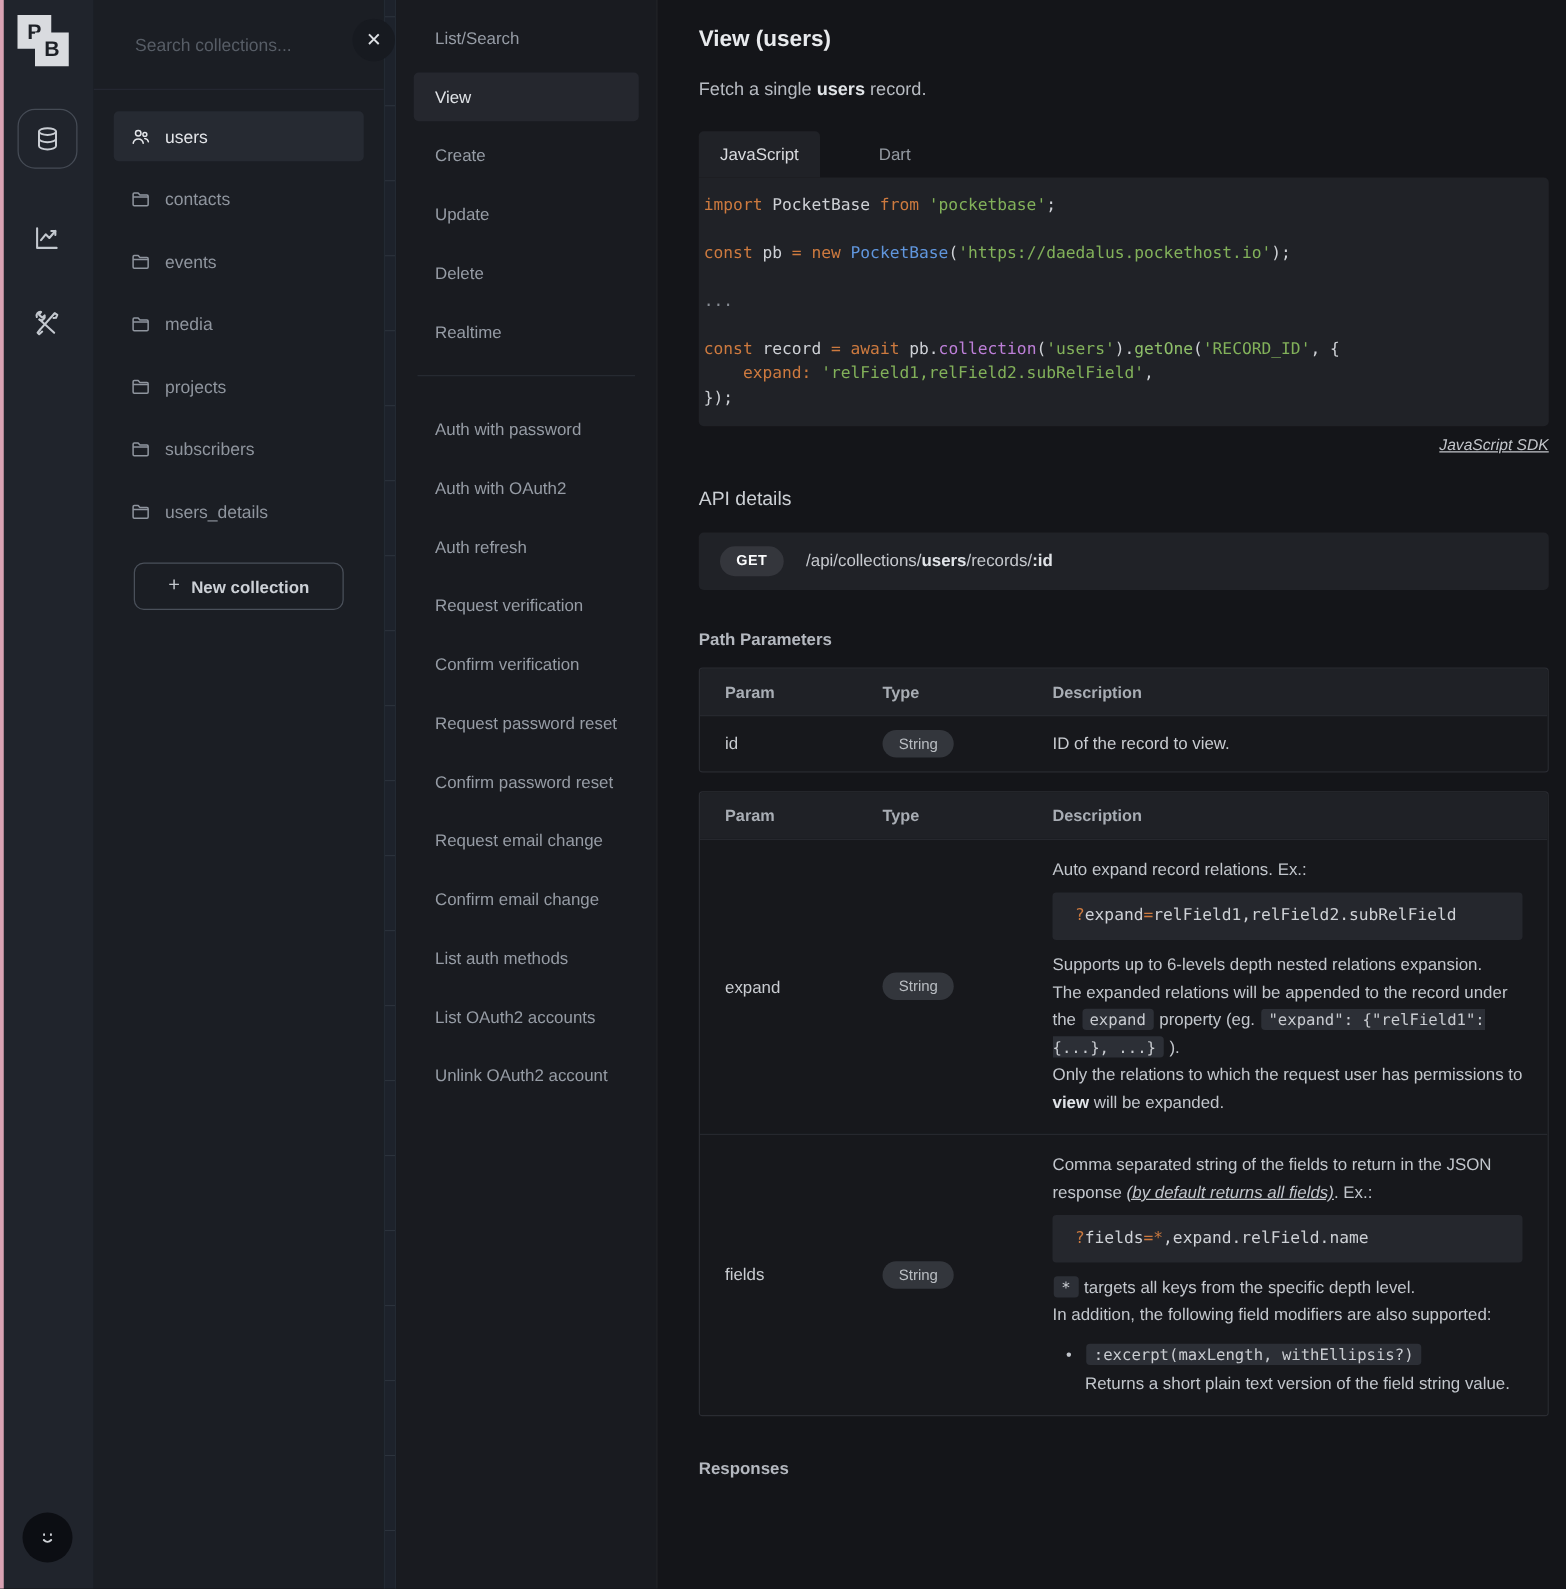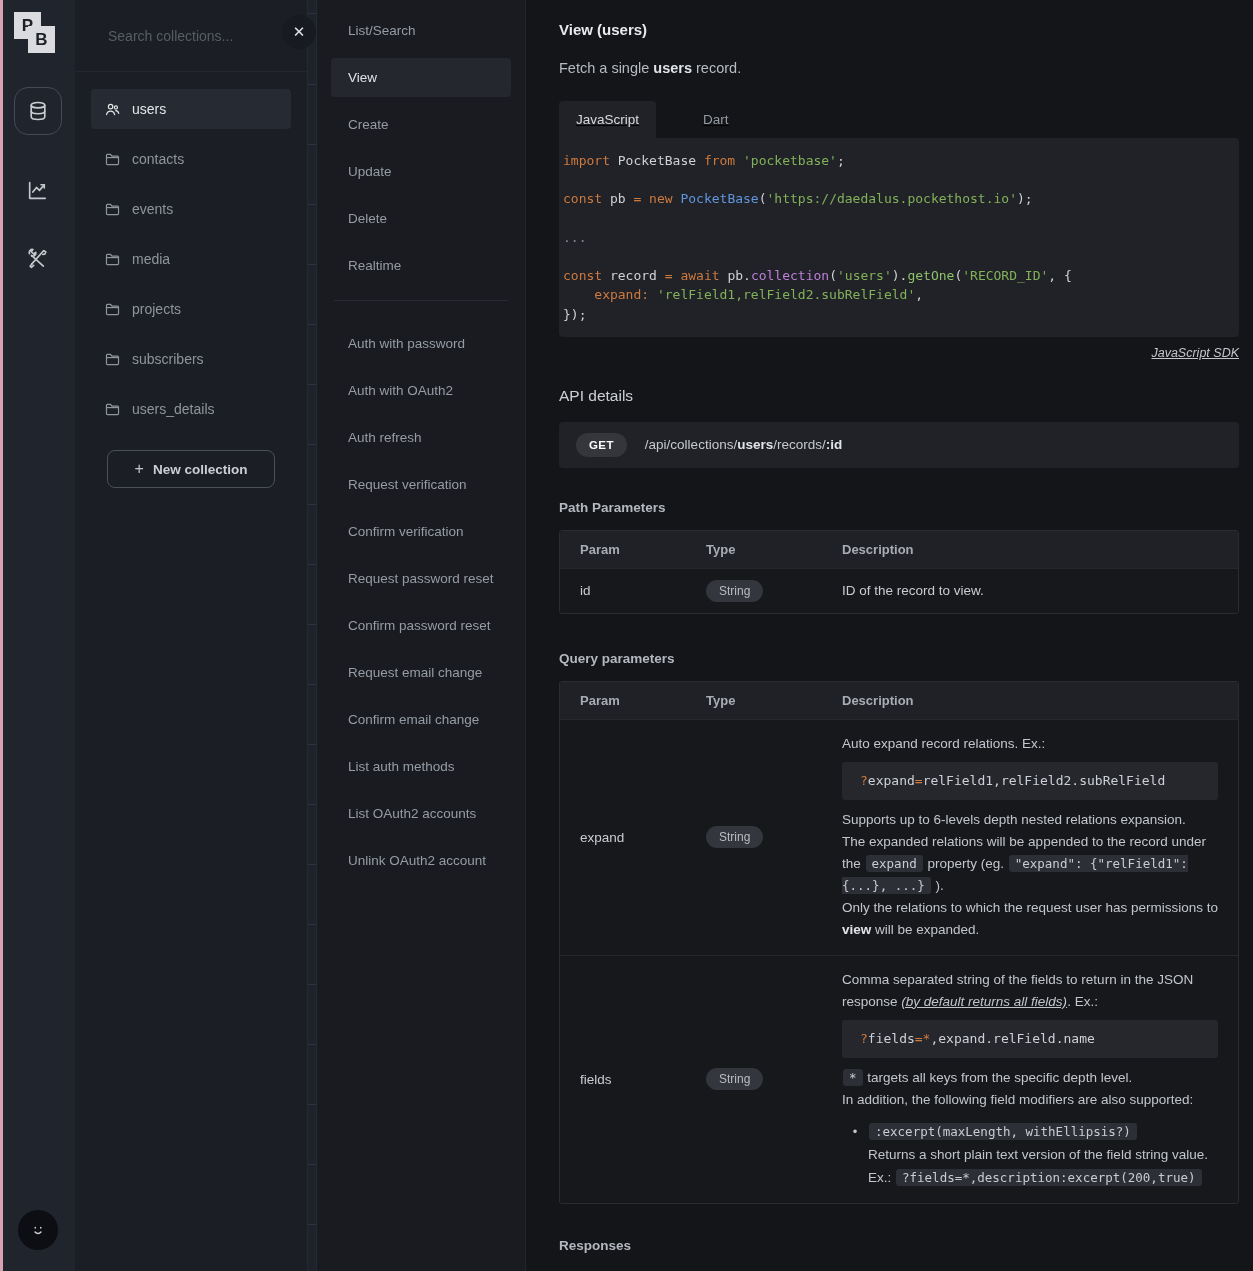--- a/index.html
+++ b/index.html
@@ -47,26 +47,26 @@
 
   
   .menu { width:208px; background:#191b20; flex-shrink:0; padding:11px 14px 0 14px; }
   .mi { height:39px; margin-bottom:8px; display:flex; align-items:center; padding:0 17px; border-radius:4px;
         color:#969ca5; font-size:13.5px; cursor:pointer; white-space:nowrap; }
   .mi.active { background:#25272e; color:#e0e3e7; }
   .menu-divider { height:1px; background:#262a31; margin:15px 3px 23px 3px; }
 
   
   .main { flex:1; background:#141519; border-left:1px solid #222429; padding:0 14px 0 33px; overflow:hidden; }
-  .page-title { margin-top:21px; font-size:15px; font-weight:700; color:#e8eaed; }
+  .page-title { margin-top:21px; font-size:18px; font-weight:700; color:#e8eaed; }
   .subtitle { margin-top:22px; font-size:14.5px; color:#b7bbc2; }
   .rb { font-weight:700; color:#e0e3e7; }
   .ri { font-style:italic;text-decoration:underline; }
 
-  .tabs { margin-top:25px; display:flex;text-decoration:underline; }
+  .tabs { margin-top:25px; display:flex; }
   .tab { height:37px; display:flex; align-items:center; padding:0 17px; font-size:13.5px; color:#949aa2;
          cursor:pointer; border-radius:4px 4px 0 0; }
   .tab.active { background:#202227; color:#d9dbdf; }
   .tab.dart { padding:0 47px; }
 
   .codeblock { background:#202227; border-radius:0 4px 4px 4px; padding:13px 4px; }
   .cl { font-family:"DejaVu Sans Mono", monospace; font-size:13px; line-height:19.2px; white-space:pre; }
   .tk-kw { color:#cd7a3f; } .tk-pl { color:#ced1d6; } .tk-str { color:#82b15a; }
   .tk-cls { color:#6096dd; } .tk-pur { color:#bd7fd8; } .tk-fn { color:#8fc06a; }
   .tk-cmt { color:#878c94; } .tk-or { color:#cd7a3f; }
@@ -294,21 +294,20 @@
         <div class="cell">Type</div>
         <div class="cell">Description</div>
       </div>
       <div class="trow simple">
         <div class="cell">id</div>
         <div class="cell"><span class="type-pill">String</span></div>
         <div class="cell"><span>ID of the record to view.</span></div>
       </div>
     </div>
 
-    <div class="h-sub h-query">Query parameters</div>
     <div class="ptable">
       <div class="trow thead">
         <div class="cell">Param</div>
         <div class="cell">Type</div>
         <div class="cell">Description</div>
       </div>
       <div class="trow">
         <div class="cell">expand</div>
         <div class="cell"><span class="type-pill">String</span></div>
         <div class="cell desc">
@@ -329,21 +328,20 @@
           <div class="codebox">
               <div class="cl"><span class="tk-or">?</span><span class="tk-pl">fields</span><span class="tk-or">=*</span><span class="tk-pl">,expand.relField.name</span></div>
             </div>
           <p class="dline"><span class="icode">*</span><span> targets all keys from the specific depth level.</span></p>
           <p class="dline"><span>In addition, the following field modifiers are also supported:</span></p>
           <div class="bullet-row">
             <span class="bdot">•</span>
             <div class="bcontent">
               <p class="dline"><span class="icode">:excerpt(maxLength, withEllipsis?)</span></p>
               <p class="dline"><span>Returns a short plain text version of the field string value.</span></p>
-              <p class="dline"><span>Ex.: </span><span class="icode">?fields=*,description:excerpt(200,true)</span></p>
             </div>
           </div>
         </div>
       </div>
     </div>
 
     <div class="h-sub h-resp">Responses</div>
 
   </div>
 </div>

